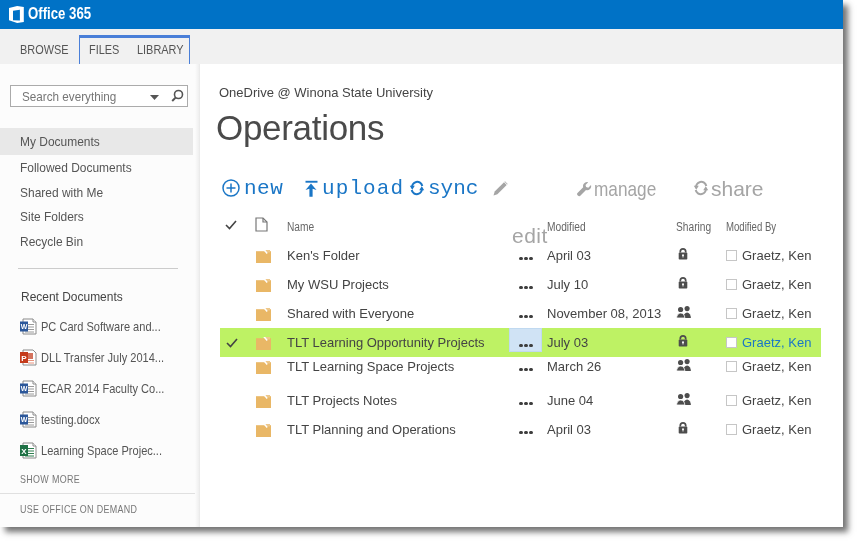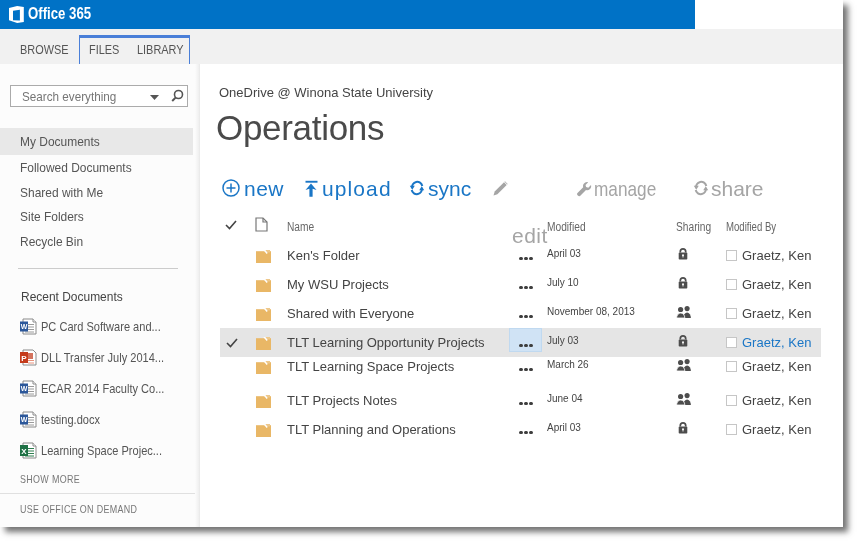--- a/index.html
+++ b/index.html
@@ -3,21 +3,21 @@
 <meta charset="utf-8">
 <style>
 * { margin:0; padding:0; box-sizing:border-box; }
 html,body { width:858px; height:541px; background:#ffffff; overflow:hidden;
   font-family:"Liberation Sans", sans-serif; }
 .page { position:absolute; left:0; top:0; width:843px; height:527px; background:#ffffff;
   box-shadow:5px 5px 6px rgba(40,40,40,0.65); }
 .abs { position:absolute; }
 
 
-.suitebar { position:absolute; left:0; top:0; width:695px; height:29px; background:#0072c6; }
+.suitebar { position:absolute; left:0; top:0; width:843px; height:29px; background:#0072c6; }
 .o365text { position:absolute; left:28px; top:3.5px; color:#ffffff; font-size:16.5px; font-weight:bold; transform:scaleX(0.8); transform-origin:left top; }
 
 
 .ribbon { position:absolute; left:0; top:29px; width:843px; height:35px; background:#f1f1f1; }
 .tab { position:absolute; top:13px; font-size:13px; color:#555; transform:scaleX(0.84); transform-origin:left top; }
 .tabbox { position:absolute; left:79px; top:6px; width:111px; height:29px;
   border-top:3px solid #4a7fd8; border-left:1px solid #4a7fd8; border-right:1px solid #4a7fd8; }
 
 
 .sidebar { position:absolute; left:0; top:64px; width:200px; height:463px;
@@ -30,32 +30,32 @@
 .docitem span { position:absolute; left:21px; top:1px; transform:scaleX(0.85); transform-origin:left top; }
 .smallcaps { position:absolute; left:20px; font-size:10.5px; color:#777; letter-spacing:0.4px; transform:scaleX(0.85); transform-origin:left top; }
 
 
 .crumb { position:absolute; left:219px; top:85px; font-size:13px; color:#444; }
 .title { position:absolute; left:216px; top:108px; font-size:35px; font-weight:300; color:#4a4a4a; letter-spacing:-0.3px; }
 
 
 .cmdt { position:absolute; top:177px; height:26px; font-size:21px; white-space:nowrap; transform-origin:left top; }
 .cmdi { position:absolute; }
-.cmdblue { color:#1a76c6; }
+.cmdblue { color:#1a76c6;font-family:Liberation Mono, monospace; }
 .cmdgray { color:#a5a5a5; }
 
 
 .th { position:absolute; top:220px; font-size:12px; color:#666; transform:scaleX(0.85); transform-origin:left top; }
 .row { position:absolute; left:220px; width:601px; height:29px; }
-.rowsel { background:#e5e5e5; }
+.rowsel { background:#bef264; }
 .fname { position:absolute; left:67px; top:7px; font-size:13px; color:#444; white-space:nowrap; }
 .dots { position:absolute; left:299px; top:15.5px; width:13.5px; height:4px; display:flex; justify-content:space-between; }
 .dots i { width:3.5px; height:3.5px; border-radius:50%; background:#3d3d3d; }
 .dotbox { position:absolute; left:289px; top:0px; width:33px; height:24px; background:#d0e3f5; border:1px solid #c0d9f0; }
-.mdate { position:absolute; left:327px; top:7px; font-size:10px; color:#444; white-space:nowrap; }
+.mdate { position:absolute; left:327px; top:7px; font-size:13px; color:#444; white-space:nowrap; }
 .shic { position:absolute; left:458px; top:7px; }
 .cbx { position:absolute; left:506px; top:9px; width:11px; height:11px; border:1px solid #c6c6c6; background:#fff; }
 .mby { position:absolute; left:522px; top:7px; font-size:13px; color:#444; white-space:nowrap; }
 .mbysel { color:#1a76c6; }
 .chk { position:absolute; left:6px; top:10px; }
 .fold { position:absolute; left:36px; top:9px; }
 </style>
 </head>
 <body>
 <div class="page">

